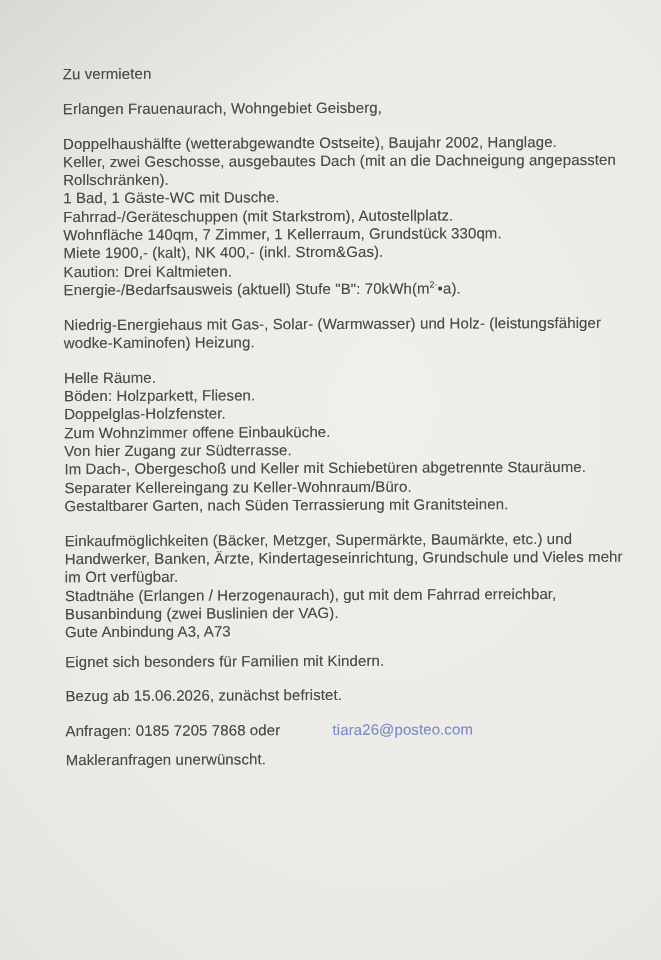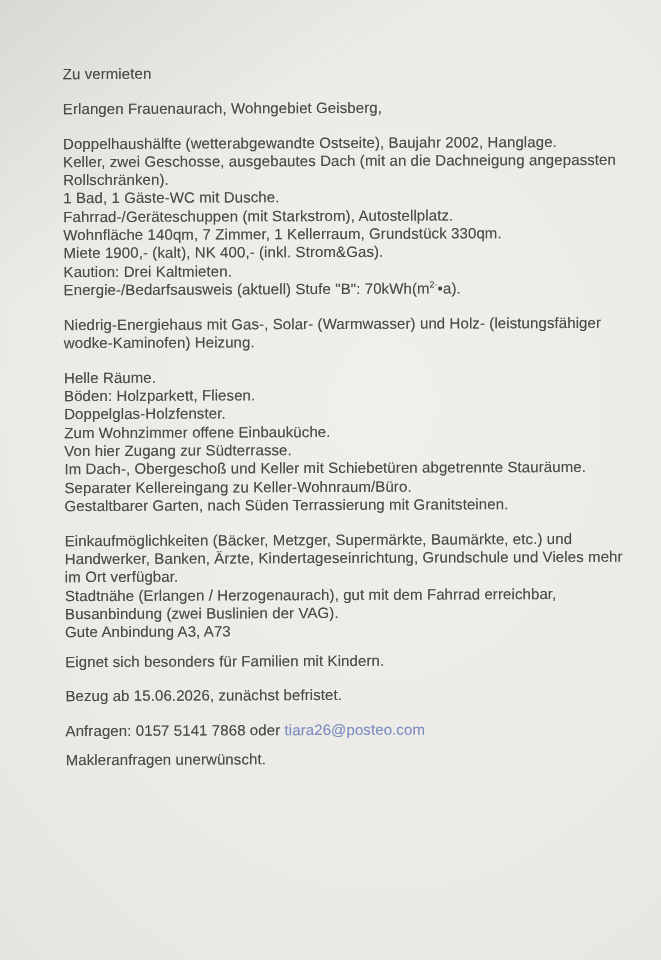--- a/index.html
+++ b/index.html
@@ -36,20 +36,21 @@
     font-size: 9px;
     line-height: 0;
     vertical-align: super;
     letter-spacing: 0;
   }
   a.email {
     color: #7e8ec4;
     text-decoration: none;
     text-shadow: 0 0 0.6px rgba(126,142,196,0.5);
     cursor: pointer;
+    margin-left: 48px;
   }
 </style>
 </head>
 <body>
 
 <div class="paper">
 
   <p class="para">
     <span class="line">Zu vermieten</span>
   </p>
@@ -97,20 +98,20 @@
 
   <p class="para">
     <span class="line">Eignet sich besonders für Familien mit Kindern.</span>
   </p>
 
   <p class="para">
     <span class="line">Bezug ab 15.06.2026, zunächst befristet.</span>
   </p>
 
   <p class="para tight">
-    <span class="line"><span>Anfragen: 0157 5141 7868 oder </span><a class="email" href="#">tiara26@posteo.com</a></span>
+    <span class="line"><span>Anfragen: 0185 7205 7868 oder </span><a class="email" href="#">tiara26@posteo.com</a></span>
   </p>
 
   <p class="para">
     <span class="line">Makleranfragen unerwünscht.</span>
   </p>
 
 </div>
 
 </body></html>

